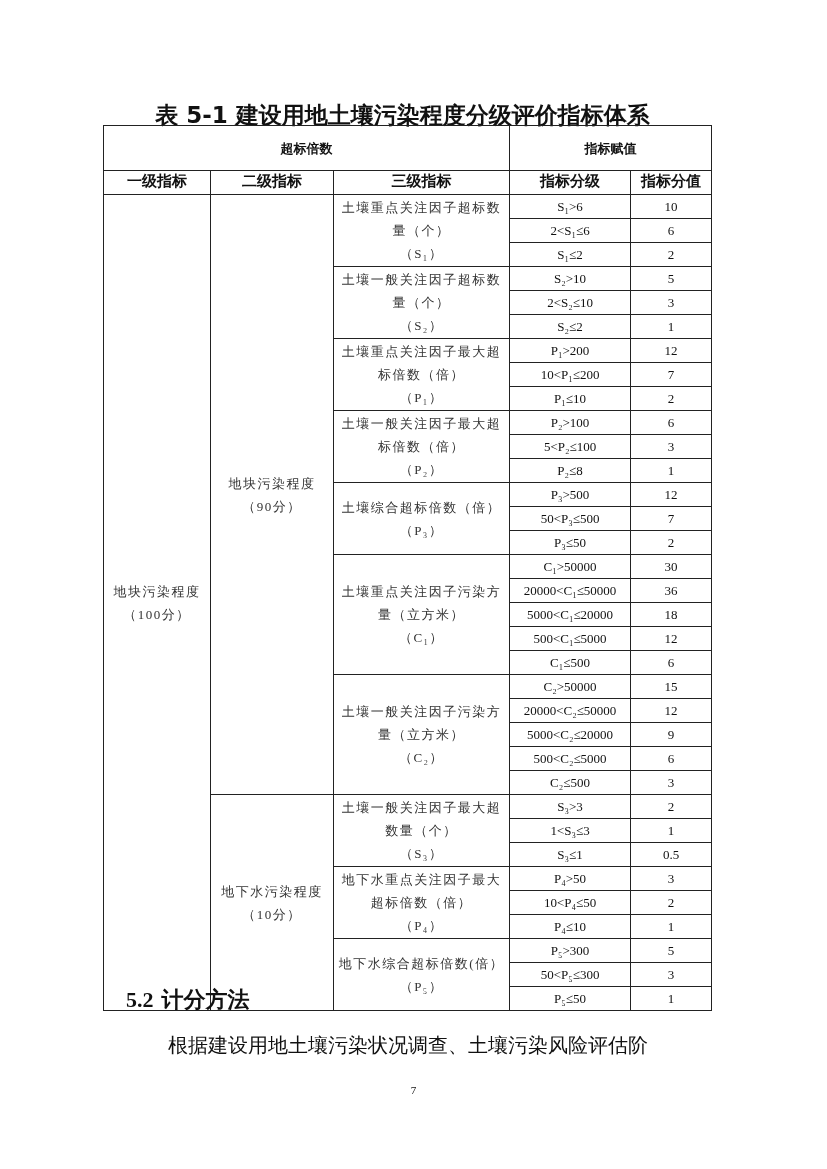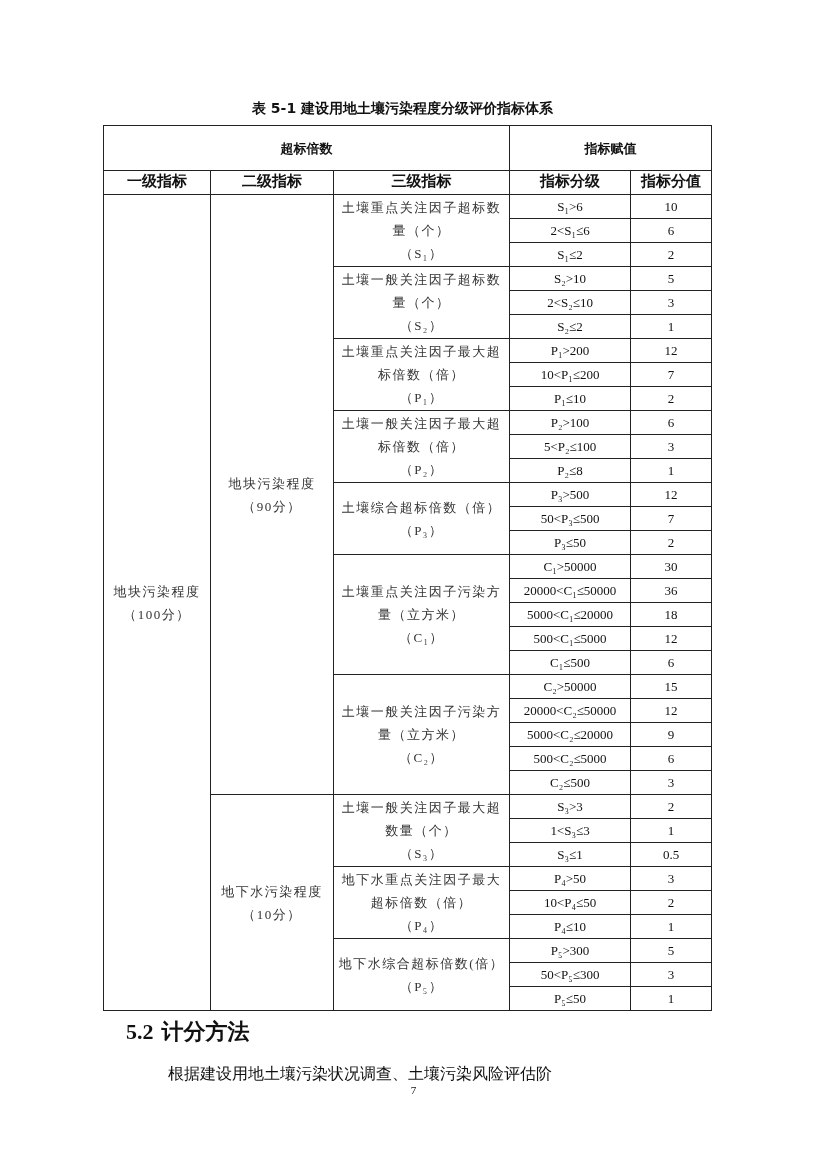--- a/index.html
+++ b/index.html
@@ -1,34 +1,34 @@
 <!DOCTYPE html>
 <html><head>
 <meta charset="utf-8">
 <style>
   html, body { margin:0; padding:0; background:#ffffff; }
   body { width:827px; height:1169px; position:relative; overflow:hidden;
          font-family:"DejaVu Serif","Liberation Serif",serif; color:#111; }
   .caption { position:absolute; left:0; width:805px; top:100px; text-align:center;
-             font-family:"DejaVu Sans","Liberation Sans",sans-serif; font-weight:bold; font-size:14px; }
+             font-family:"DejaVu Sans","Liberation Sans",sans-serif; font-weight:bold; font-size:23px; }
   table.main { position:absolute; left:103px; top:125px; border-collapse:collapse; table-layout:fixed; width:608px; }
   table.main td { border:1px solid #222; padding:0; text-align:center; vertical-align:middle;
                   font-size:13px; line-height:23px; height:22px; }
   table.main td.h1 { height:44px; font-weight:bold; font-family:"DejaVu Sans","Liberation Sans",sans-serif; font-size:13px; }
   table.main td.h2 { font-weight:bold; font-family:Liberation Mono, monospace; font-size:15px; }
   td.l1, td.l2, td.l3 { font-family:Liberation Serif, serif; font-size:12.5px; color:#333; letter-spacing:1.5px; }
   td.l3 { line-height:23px; padding:0 4px; }
   td.grade { font-family:"Liberation Serif","DejaVu Serif",serif; font-size:13.5px; }
   td.score { font-family:"Liberation Serif","DejaVu Serif",serif; font-size:14px; }
   .line { display:block; }
   .section { position:absolute; left:126px; top:985px; font-size:22px; font-weight:bold;
-             font-family:"DejaVu Sans","Liberation Sans",sans-serif;margin-top:32px; }
+             font-family:"DejaVu Sans","Liberation Sans",sans-serif; }
   .section .num { font-family:"Liberation Serif","DejaVu Serif",serif; margin-right:8px; }
-  .para { position:absolute; left:168px; top:1032px; font-size:16px;
-          font-family:"DejaVu Sans","Liberation Sans",sans-serif; letter-spacing:0px;margin-top:32px; }
+  .para { position:absolute; left:168px; top:1032px; font-size:20px;
+          font-family:"DejaVu Sans","Liberation Sans",sans-serif; letter-spacing:0px; }
   .pagenum { position:absolute; left:0; width:827px; top:1084px; text-align:center; font-size:11px;
              font-family:"Liberation Serif","DejaVu Serif",serif; }
 </style>
 </head>
 <body>
 
 <div class="caption">表 5-1  建设用地土壤污染程度分级评价指标体系</div>
 
 <table class="main">
   <colgroup>

